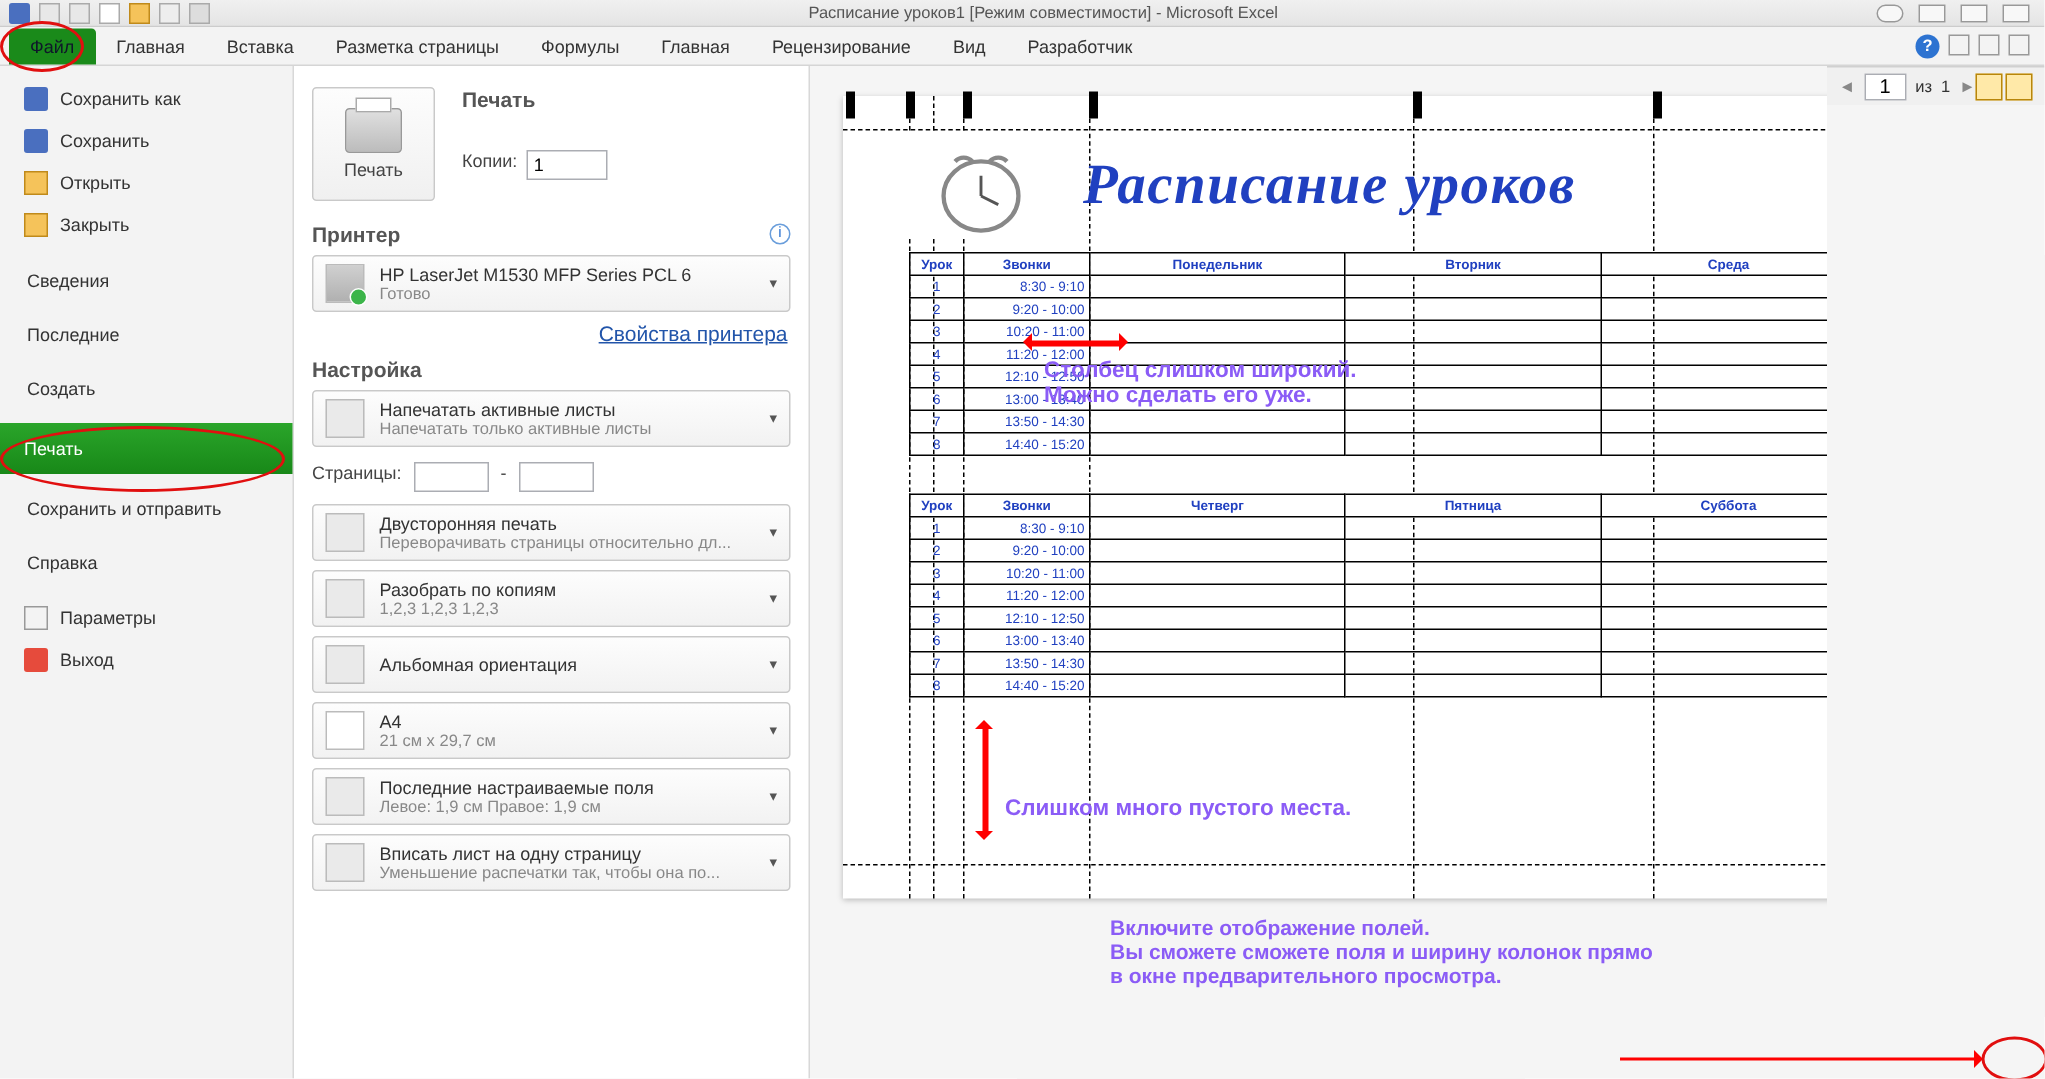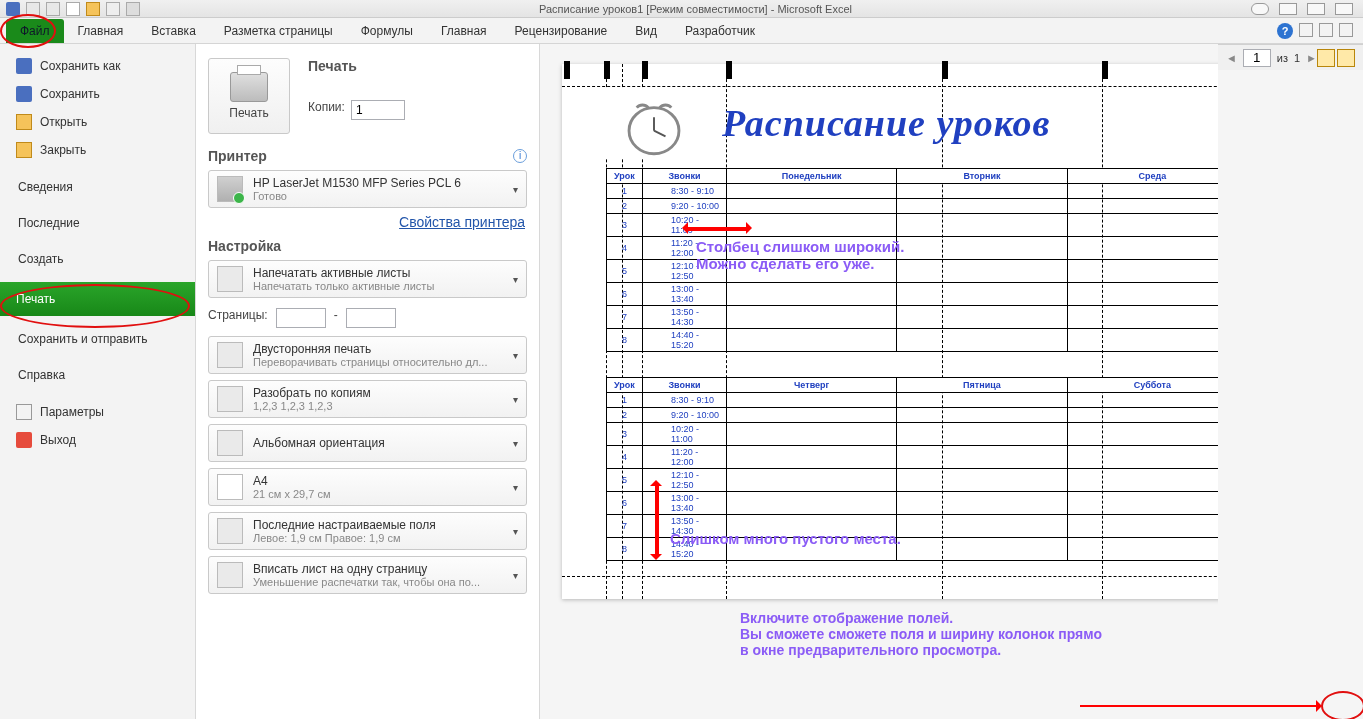--- a/index.html
+++ b/index.html
@@ -71,21 +71,21 @@
 .sched { position: absolute; left: 44px; right: 44px; top: 24px; }
 .sched .title-row { display: flex; align-items: center; gap: 20px; margin-bottom: 10px; }
 .clock { width: 96px; height: 70px; background: radial-gradient(circle at 50% 60%, #ddd 30%, #ccc 31%, transparent 32%), #fff; position: relative; }
 .clock svg { width: 96px; height: 70px; }
 .sched-title { font-family: "Times New Roman", serif; font-size: 38px; color: #2040c0; font-weight: bold; font-style: italic; letter-spacing: 1px; }
 
 .tbl { width: 100%; border-collapse: collapse; table-layout: fixed; margin-bottom: 25px; }
 .tbl th, .tbl td { border: 1px solid #000; font-size: 9px; padding: 1px 3px; height: 15px; }
 .tbl th { color: #2040c0; font-weight: bold; text-align: center; background: #fff; }
 .tbl td.n { text-align: center; color: #2040c0; }
-.tbl td.t { text-align: left; color: #2040c0; padding-left: 28px; }
+.tbl td.t { text-align: right; color: #2040c0; }
 .tbl col.c-n { width: 36px; }
 .tbl col.c-t { width: 84px; }
 .tbl col.c-d { width: auto; }
 
 
 .anno { position: absolute; font-family: Verdana, sans-serif; font-weight: bold; font-size: 15px; color: #8b5cf6; pointer-events: none; z-index: 20; }
 .arrow-h { position: absolute; height: 2px; background: #f00; z-index: 19; }
 .arrow-h::before, .arrow-h::after { content:""; position: absolute; top: -5px; border: 6px solid transparent; }
 .arrow-h::before { left: -10px; border-right-color: #f00; }
 .arrow-h::after { right: -10px; border-left-color: #f00; }

